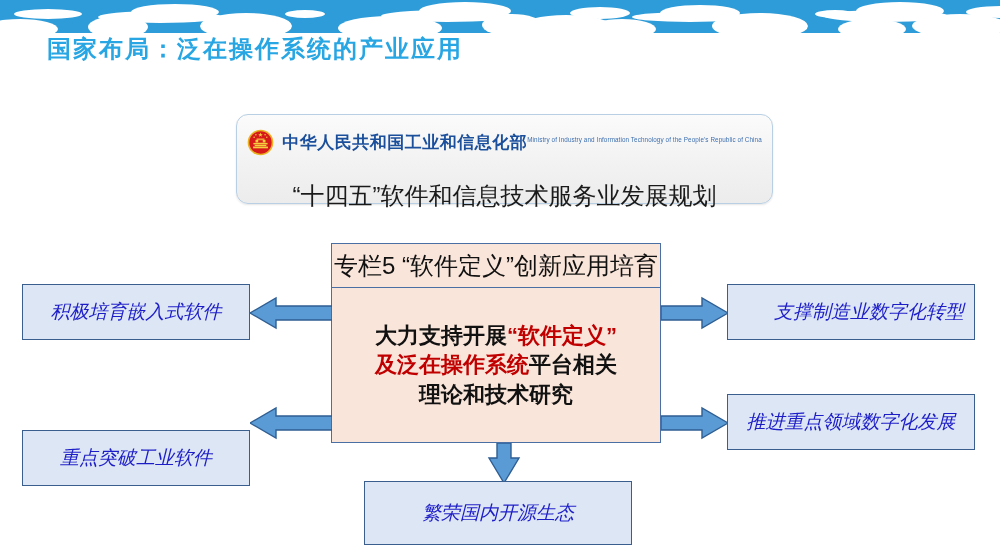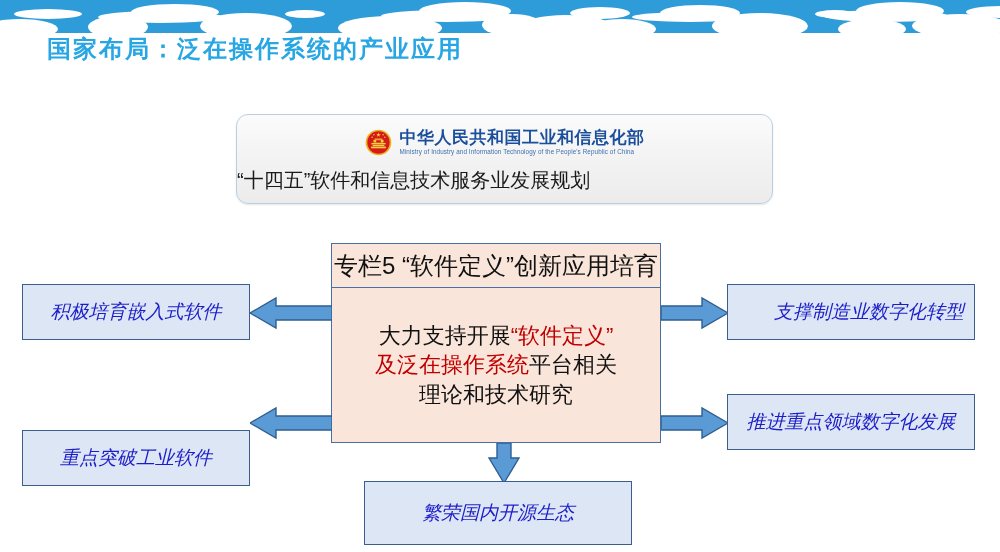--- a/index.html
+++ b/index.html
@@ -34,50 +34,50 @@
     border:1.5px solid #b8cfe4;
     border-radius:12px;
     background:linear-gradient(180deg,#fbfbfb 0%,#f2f2f2 55%,#ececec 100%);
     box-shadow:0 1px 2px rgba(0,0,0,.10);
   }
   #ministry-brand{
     display:flex;align-items:center;justify-content:center;
     gap:8px;height:38px;padding-top:8px;
   }
   #emblem{width:27px;height:27px;flex:0 0 auto;}
-  #ministry-text-wrap{display:flex;flex-direction:column;line-height:1;}
+  #ministry-text-wrap{display:flex;flex-direction:row;line-height:1;}
   #ministry-cn{
     font-size:17px;font-weight:bold;color:#1b4f9c;letter-spacing:.5px;
     white-space:nowrap;
   }
   #ministry-en{
     font-size:6.3px;color:#3d6fb0;margin-top:3px;letter-spacing:.1px;
     white-space:nowrap;
   }
   #plan-title{
-    text-align:left;font-size:20px;color:#1a1a1a;
-    margin-top:6px;white-space:nowrap;
+    text-align:center;font-size:24px;color:#1a1a1a;
+    margin-top:19px;white-space:nowrap;
   }
 
   
   #center-box{
     position:absolute;left:331px;top:243px;width:330px;height:200px;
     box-sizing:border-box;
     border:1.6px solid #4a6fa5;
     background:#FAE5DA;
   }
   #center-header{
     height:44px;box-sizing:border-box;
     border-bottom:1.6px solid #4a6fa5;
     display:flex;align-items:center;justify-content:center;
     font-size:24px;color:#111;white-space:nowrap;
   }
   #center-body{
     height:154px;display:flex;align-items:center;justify-content:center;
-    text-align:center;font-size:22px;font-weight:normal;line-height:1.32;
+    text-align:center;font-size:22px;font-weight:bold;line-height:1.32;
     color:#111;padding:0 6px;box-sizing:border-box;
   }
   .hl{color:#C00000;}
 
   
   .side-box{
     position:absolute;box-sizing:border-box;
     border:1.6px solid #3a5f8f;
     background:#DCE6F4;
     display:flex;align-items:center;justify-content:center;

